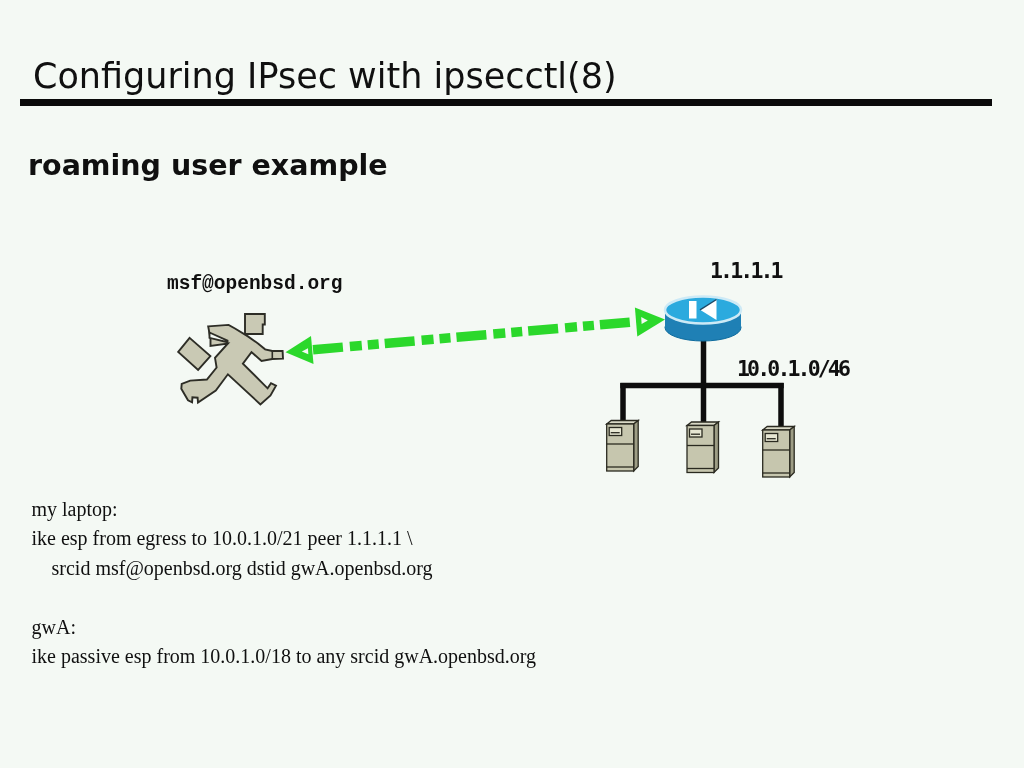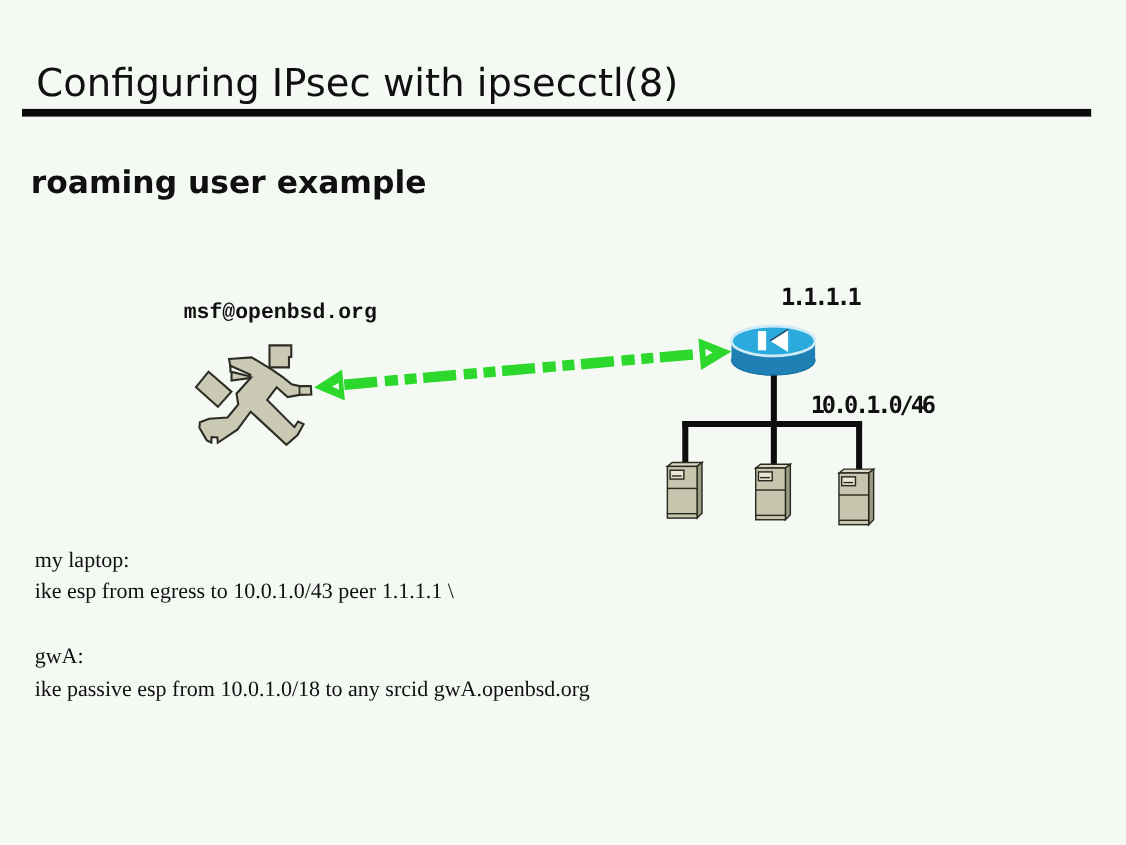--- a/index.html
+++ b/index.html
@@ -115,19 +115,20 @@
     <use href="#server" x="687" y="425.5"></use>
     <use href="#server" x="762.7" y="430"></use>
   </svg>
 
   <div class="abs label-bold msf-label">msf@openbsd.org</div>
   <div class="abs label-mono-bold router-ip">1.1.1.1</div>
   <div class="abs label-mono-bold network-ip">10.0.1.0/46</div>
 
   <div class="abs code-block">
     <div class="code-line">my laptop:</div>
-    <div class="code-line">ike esp from egress to 10.0.1.0/43 peer 1.1.1.1 \</div>
+    <div class="code-line">ike esp from egress to 10.0.1.0/21 peer 1.1.1.1 \</div>
+    <div class="code-line">    srcid msf@openbsd.org dstid gwA.openbsd.org</div>
     <div class="code-line"></div>
     <div class="code-line">gwA:</div>
     <div class="code-line">ike passive esp from 10.0.1.0/18 to any srcid gwA.openbsd.org</div>
   </div>
 
 </div>
 
 </body></html>

